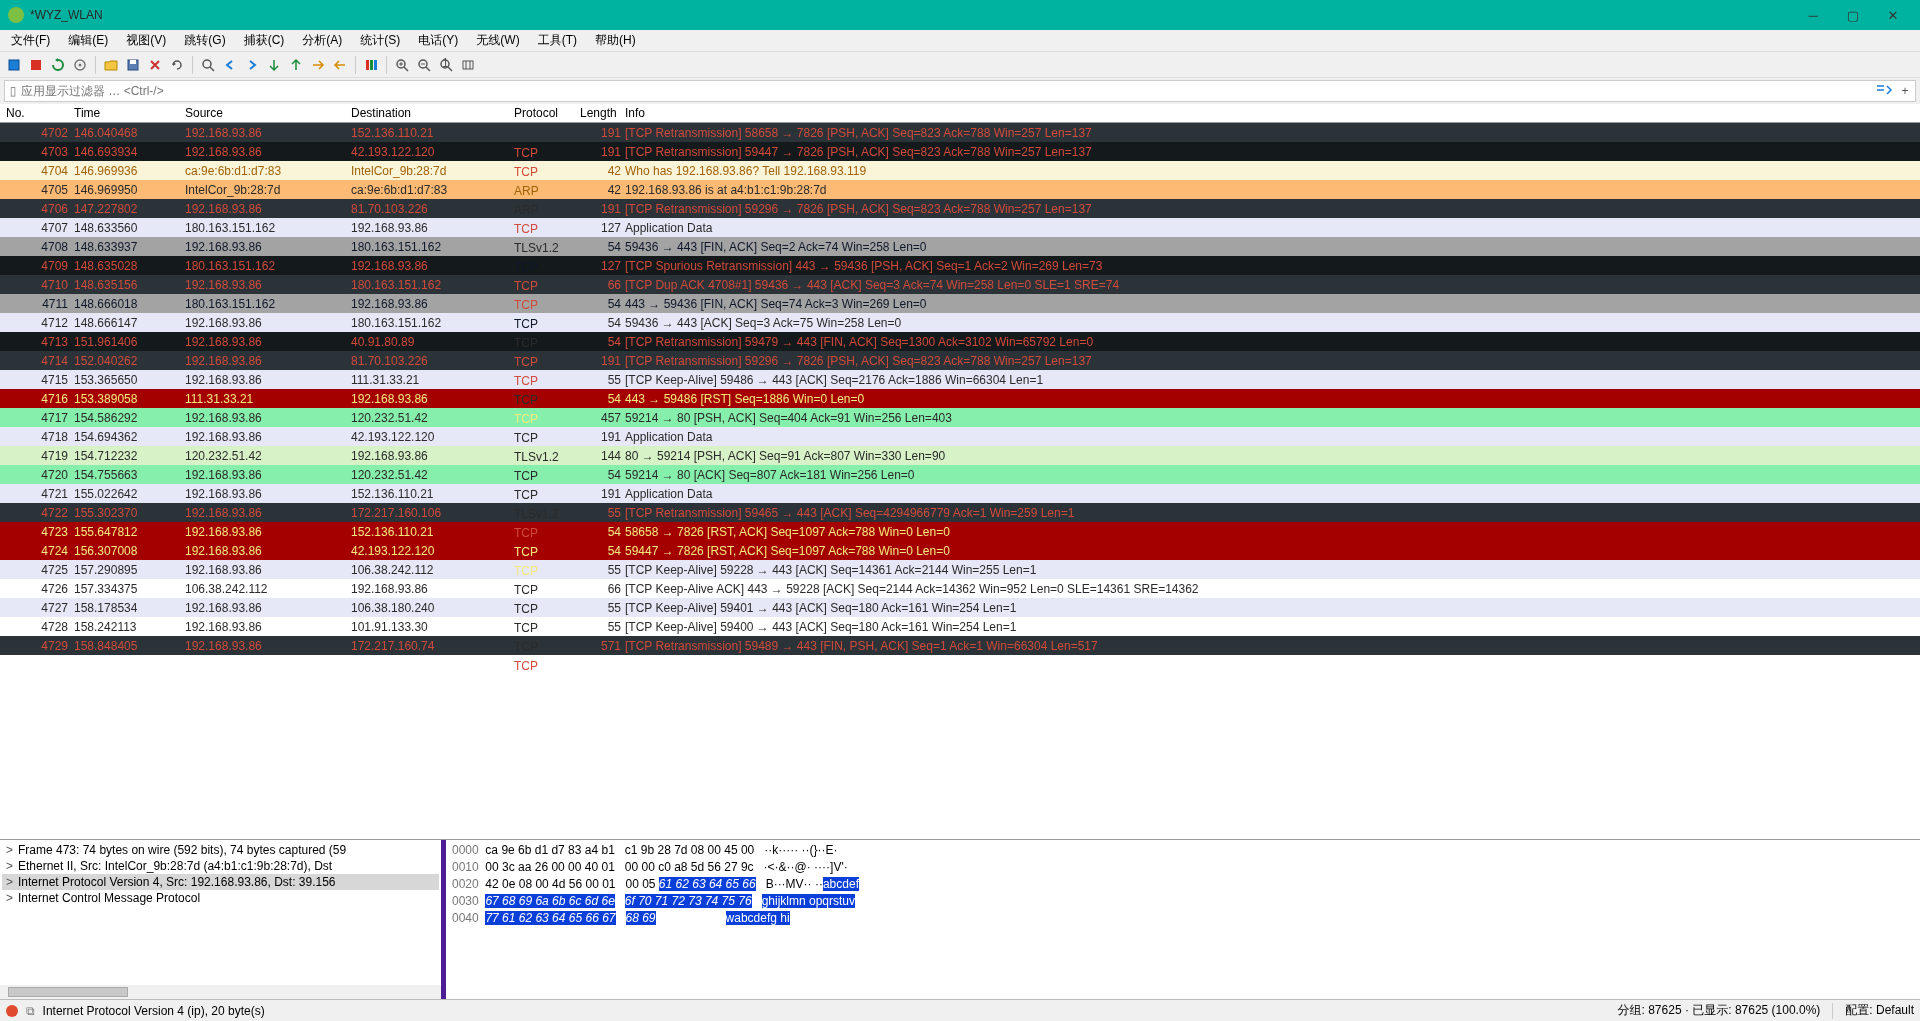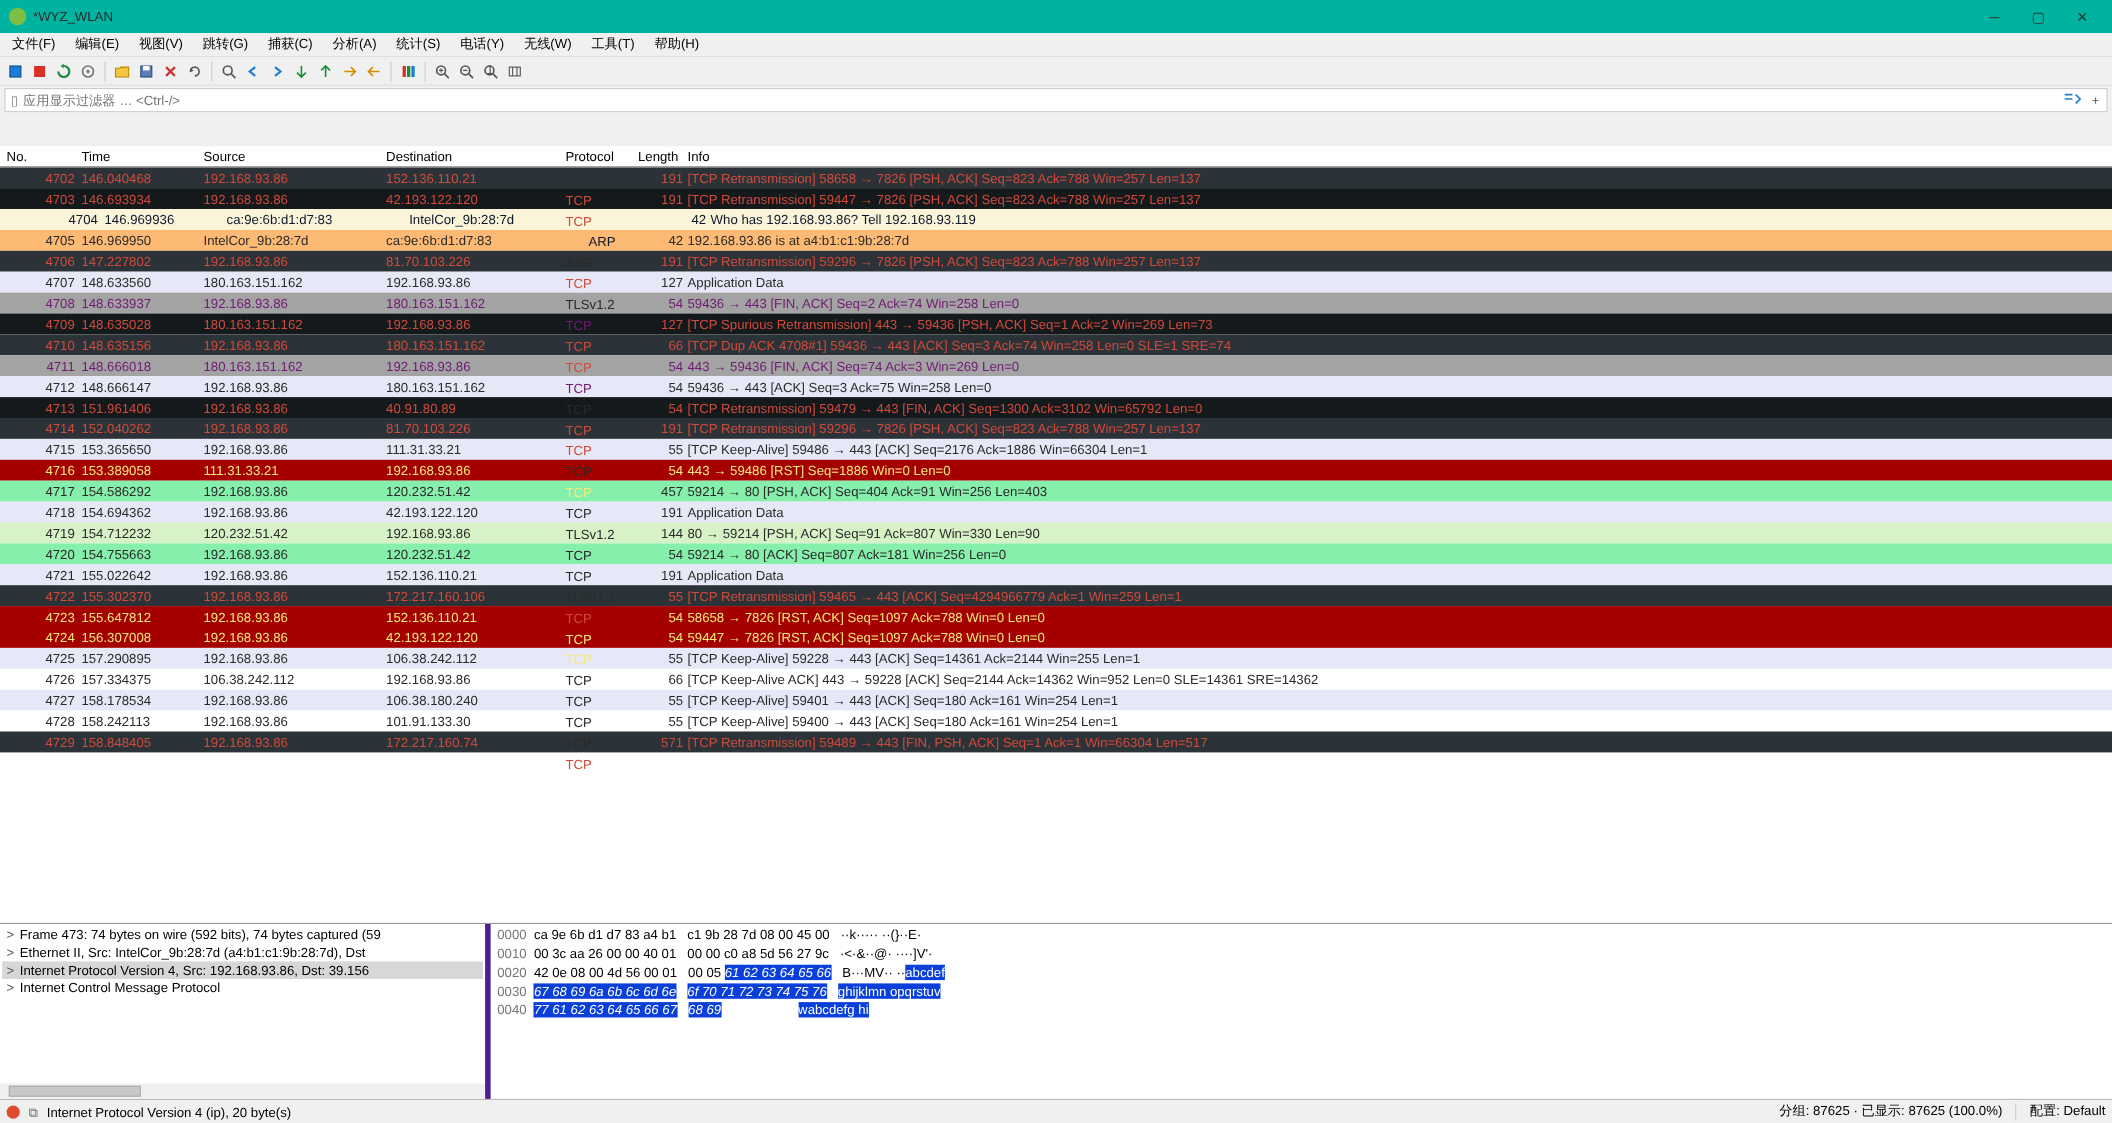--- a/index.html
+++ b/index.html
@@ -12,31 +12,31 @@
 .menubar { height:22px; background:#f0f0f0; display:flex; align-items:center; padding:0 4px; gap:4px; border-bottom:1px solid #ddd; }
 .menubar span { padding:2px 7px; cursor:default; }
 .toolbar { height:26px; background:#f0f0f0; display:flex; align-items:center; padding:0 4px; gap:2px; border-bottom:1px solid #ddd; }
 .tbtn { width:20px; height:20px; display:flex; align-items:center; justify-content:center; cursor:default; }
 .tsep { width:1px; height:18px; background:#ccc; margin:0 3px; }
 .filterbar { height:22px; display:flex; align-items:center; background:#fff; border:1px solid #ccc; margin:2px 4px; }
 .filterbar .fi { width:16px; text-align:center; color:#777; }
 .filterbar input { border:none; outline:none; flex:1; font-size:12px; color:#888; background:transparent; }
 .filterbar .farr { width:22px; text-align:center; color:#888;}
 .filterbar .fplus { width:20px; text-align:center; color:#555; }
-.pkthdr { height:19px; background:#fff; border-bottom:1px solid #999; display:flex; align-items:center; font-size:12px; color:#000;margin-top:29px; }
+.pkthdr { height:19px; background:#fff; border-bottom:1px solid #999; display:flex; align-items:center; font-size:12px; color:#000; }
 .col-no{width:74px;padding-left:6px;} .col-time{width:111px;} .col-src{width:166px;} .col-dst{width:163px;} .col-proto{width:66px;} .col-len{width:45px;text-align:left;} .col-info{flex:1;}
 .pktlist { flex:1; overflow:hidden; background:#fff; }
 .pr { height:19px; display:flex; align-items:center; font-family:Consolas,monospace; font-size:13px; white-space:pre; }
 .pr .c-no{width:74px;text-align:right;padding-right:6px;} .pr .c-time{width:111px;} .pr .c-src{width:166px;} .pr .c-dst{width:163px;} .pr .c-proto{width:66px;margin-top:40px;} .pr .c-len{width:45px;text-align:right;padding-right:4px;} .pr .c-info{flex:1;}
 .cls-retrans-dark { background:#2c3338; color:#d14a3a; }
 .cls-retrans-dark2 { background:#14191c; color:#d14a3a; }
-.cls-arp-light { background:#faf4d8; color:#0f172a;padding-left:21px; }
+.cls-arp-light { background:#faf4d8; color:#a16207; }
 .cls-arp-dark { background:#fdba74; color:#2a2a2a; }
 .cls-light-blue { background:#e7e8f7; color:#2a2a2a; }
-.cls-gray { background:#a3a3a3; color:#701a75; }
+.cls-gray { background:#a3a3a3; color:#0f172a; }
 .cls-white { background:#ffffff; color:#2a2a2a; }
 .cls-red-white { background:#a40000; color:#f4ea7b; }
 .cls-green-light { background:#86efac; color:#2a2a2a; }
 .cls-green-light2 { background:#d8f2c8; color:#2a2a2a; }
 .bottom { height:160px; display:flex; border-top:1px solid #999; background:#fff; }
 .tree { width:446px; border-right:5px solid #4c1d95; font-family:Consolas,monospace; font-size:13px; padding:2px; overflow:hidden; position:relative; }
 .tree .tline { white-space:nowrap; padding:1px 0 1px 4px; overflow:hidden; text-overflow:clip; }
 .tree .tline.sel { background:#d7d7d7; }
 .tree .expand { display:inline-block; width:12px; color:#555; }
 .tree .hscroll { position:absolute; bottom:0; left:0; right:0; height:14px; background:#f0f0f0; display:flex; align-items:center;}

